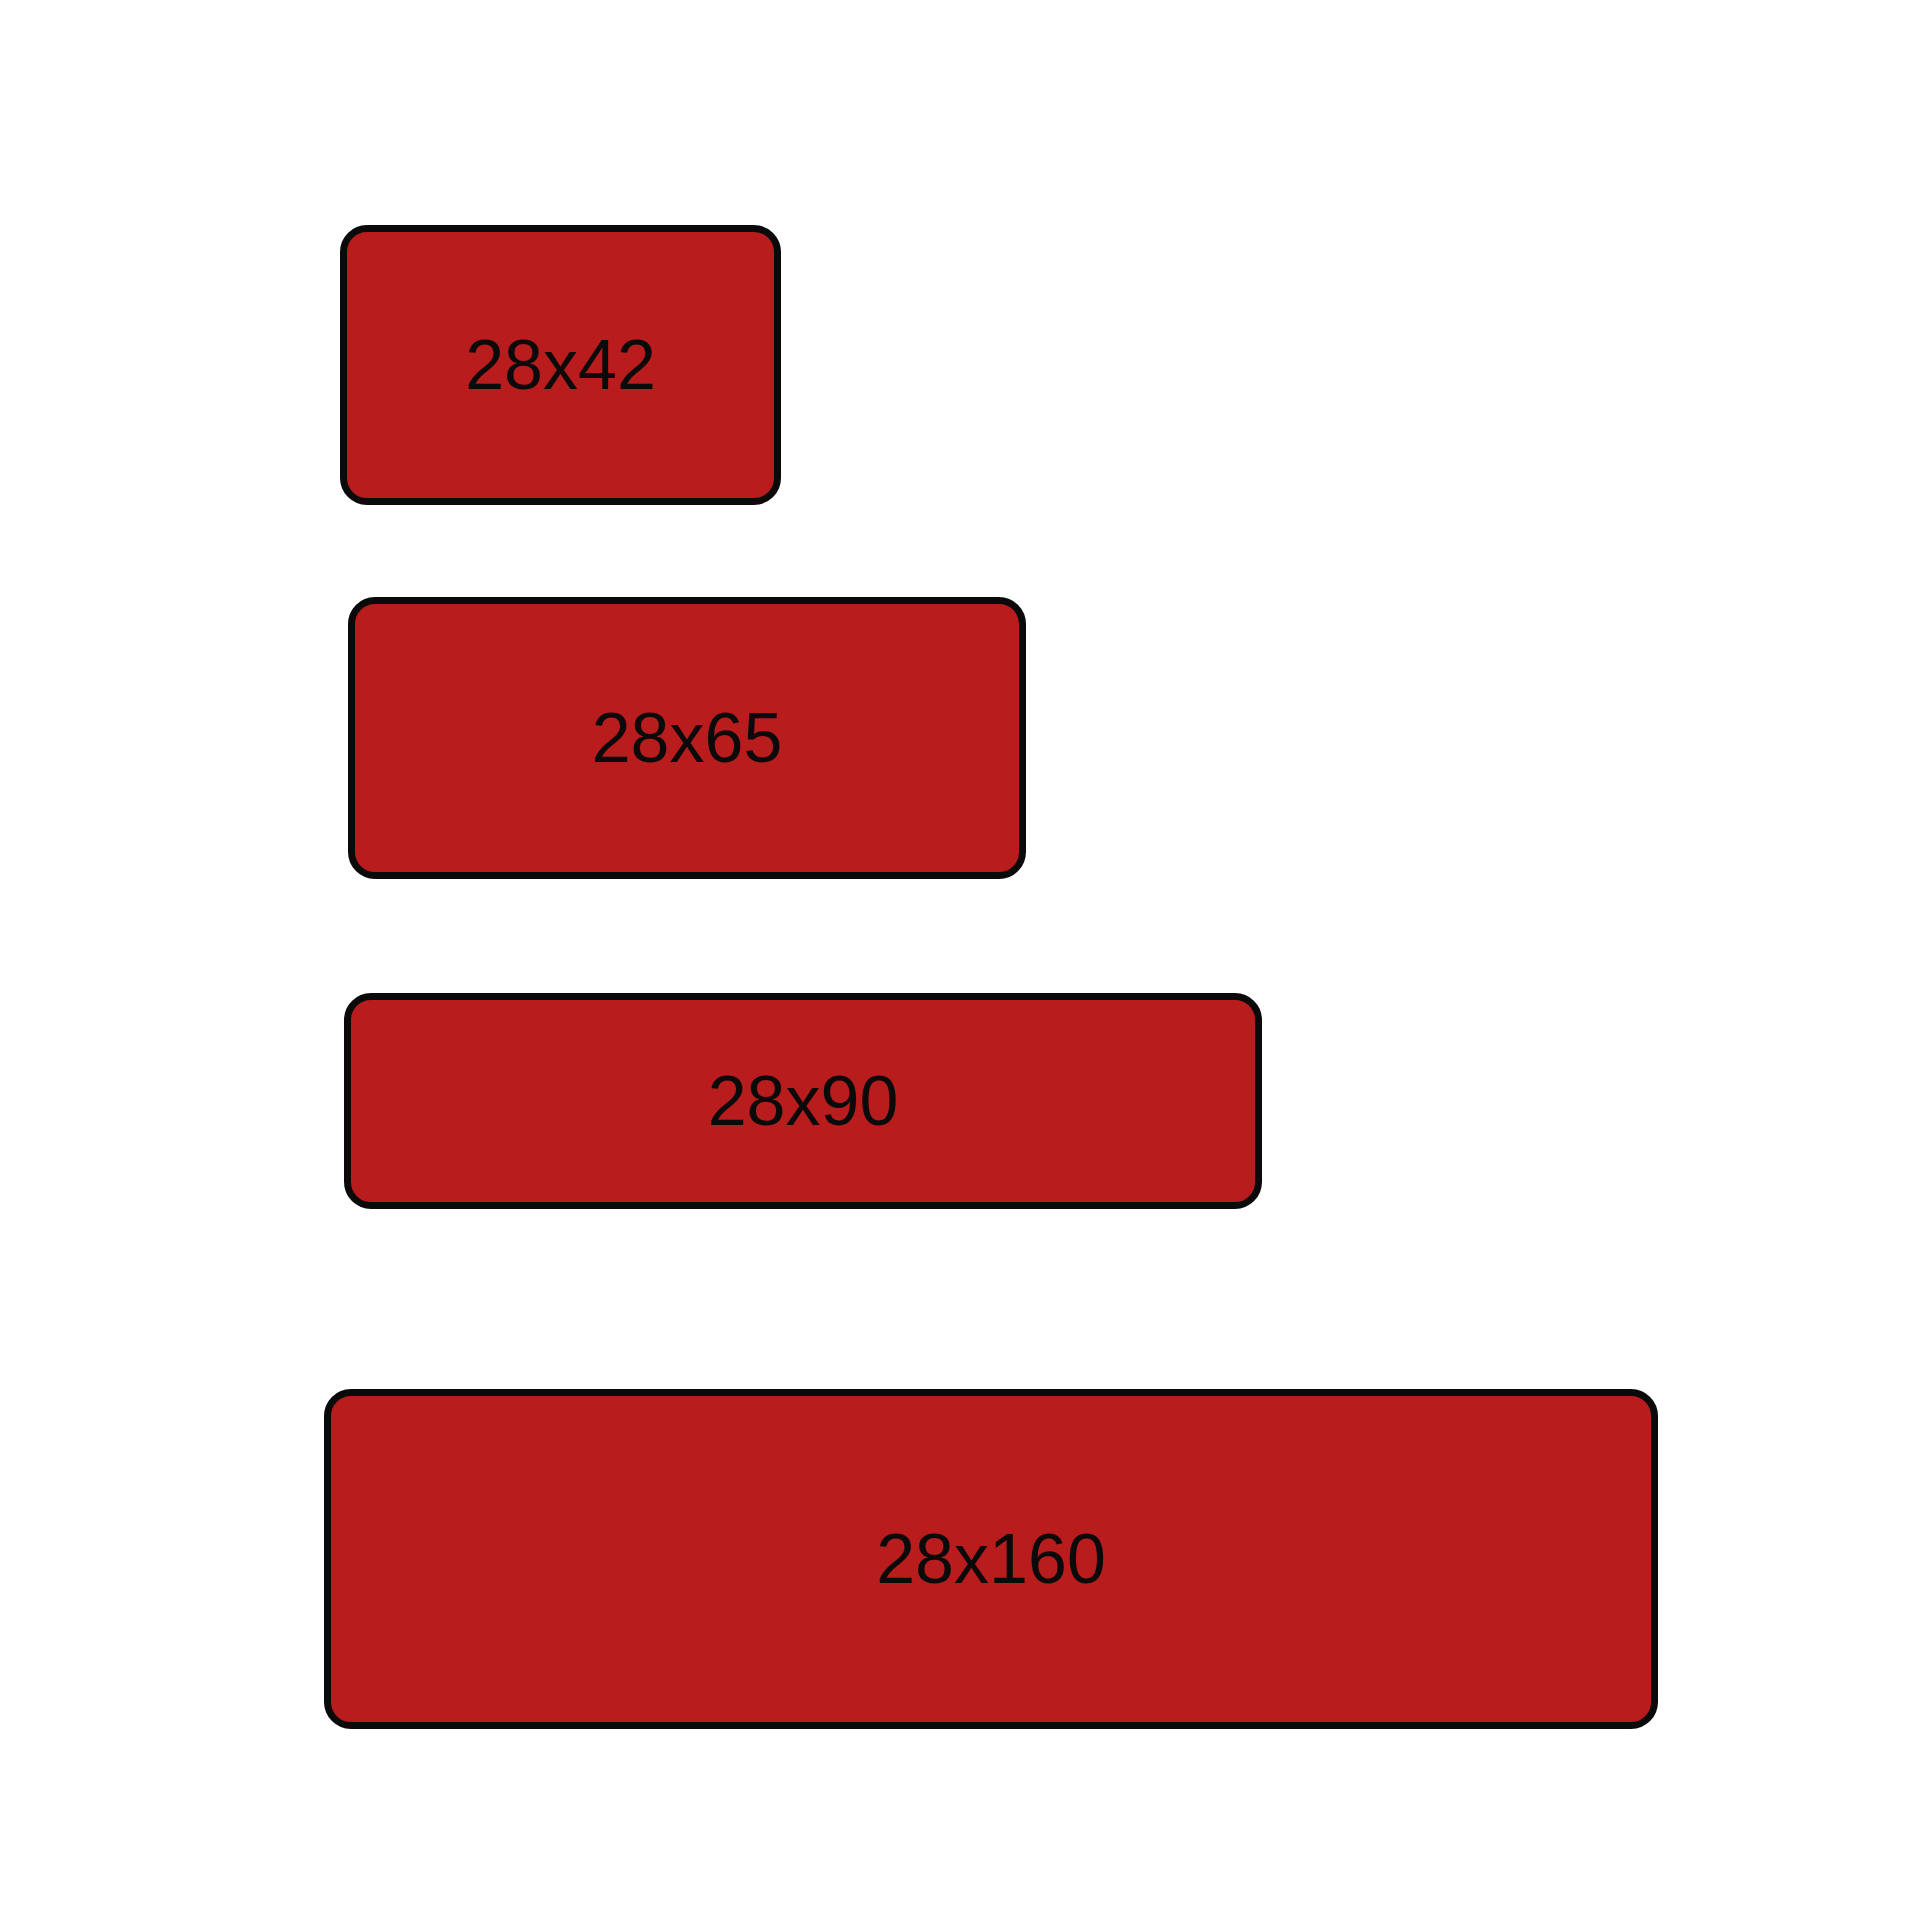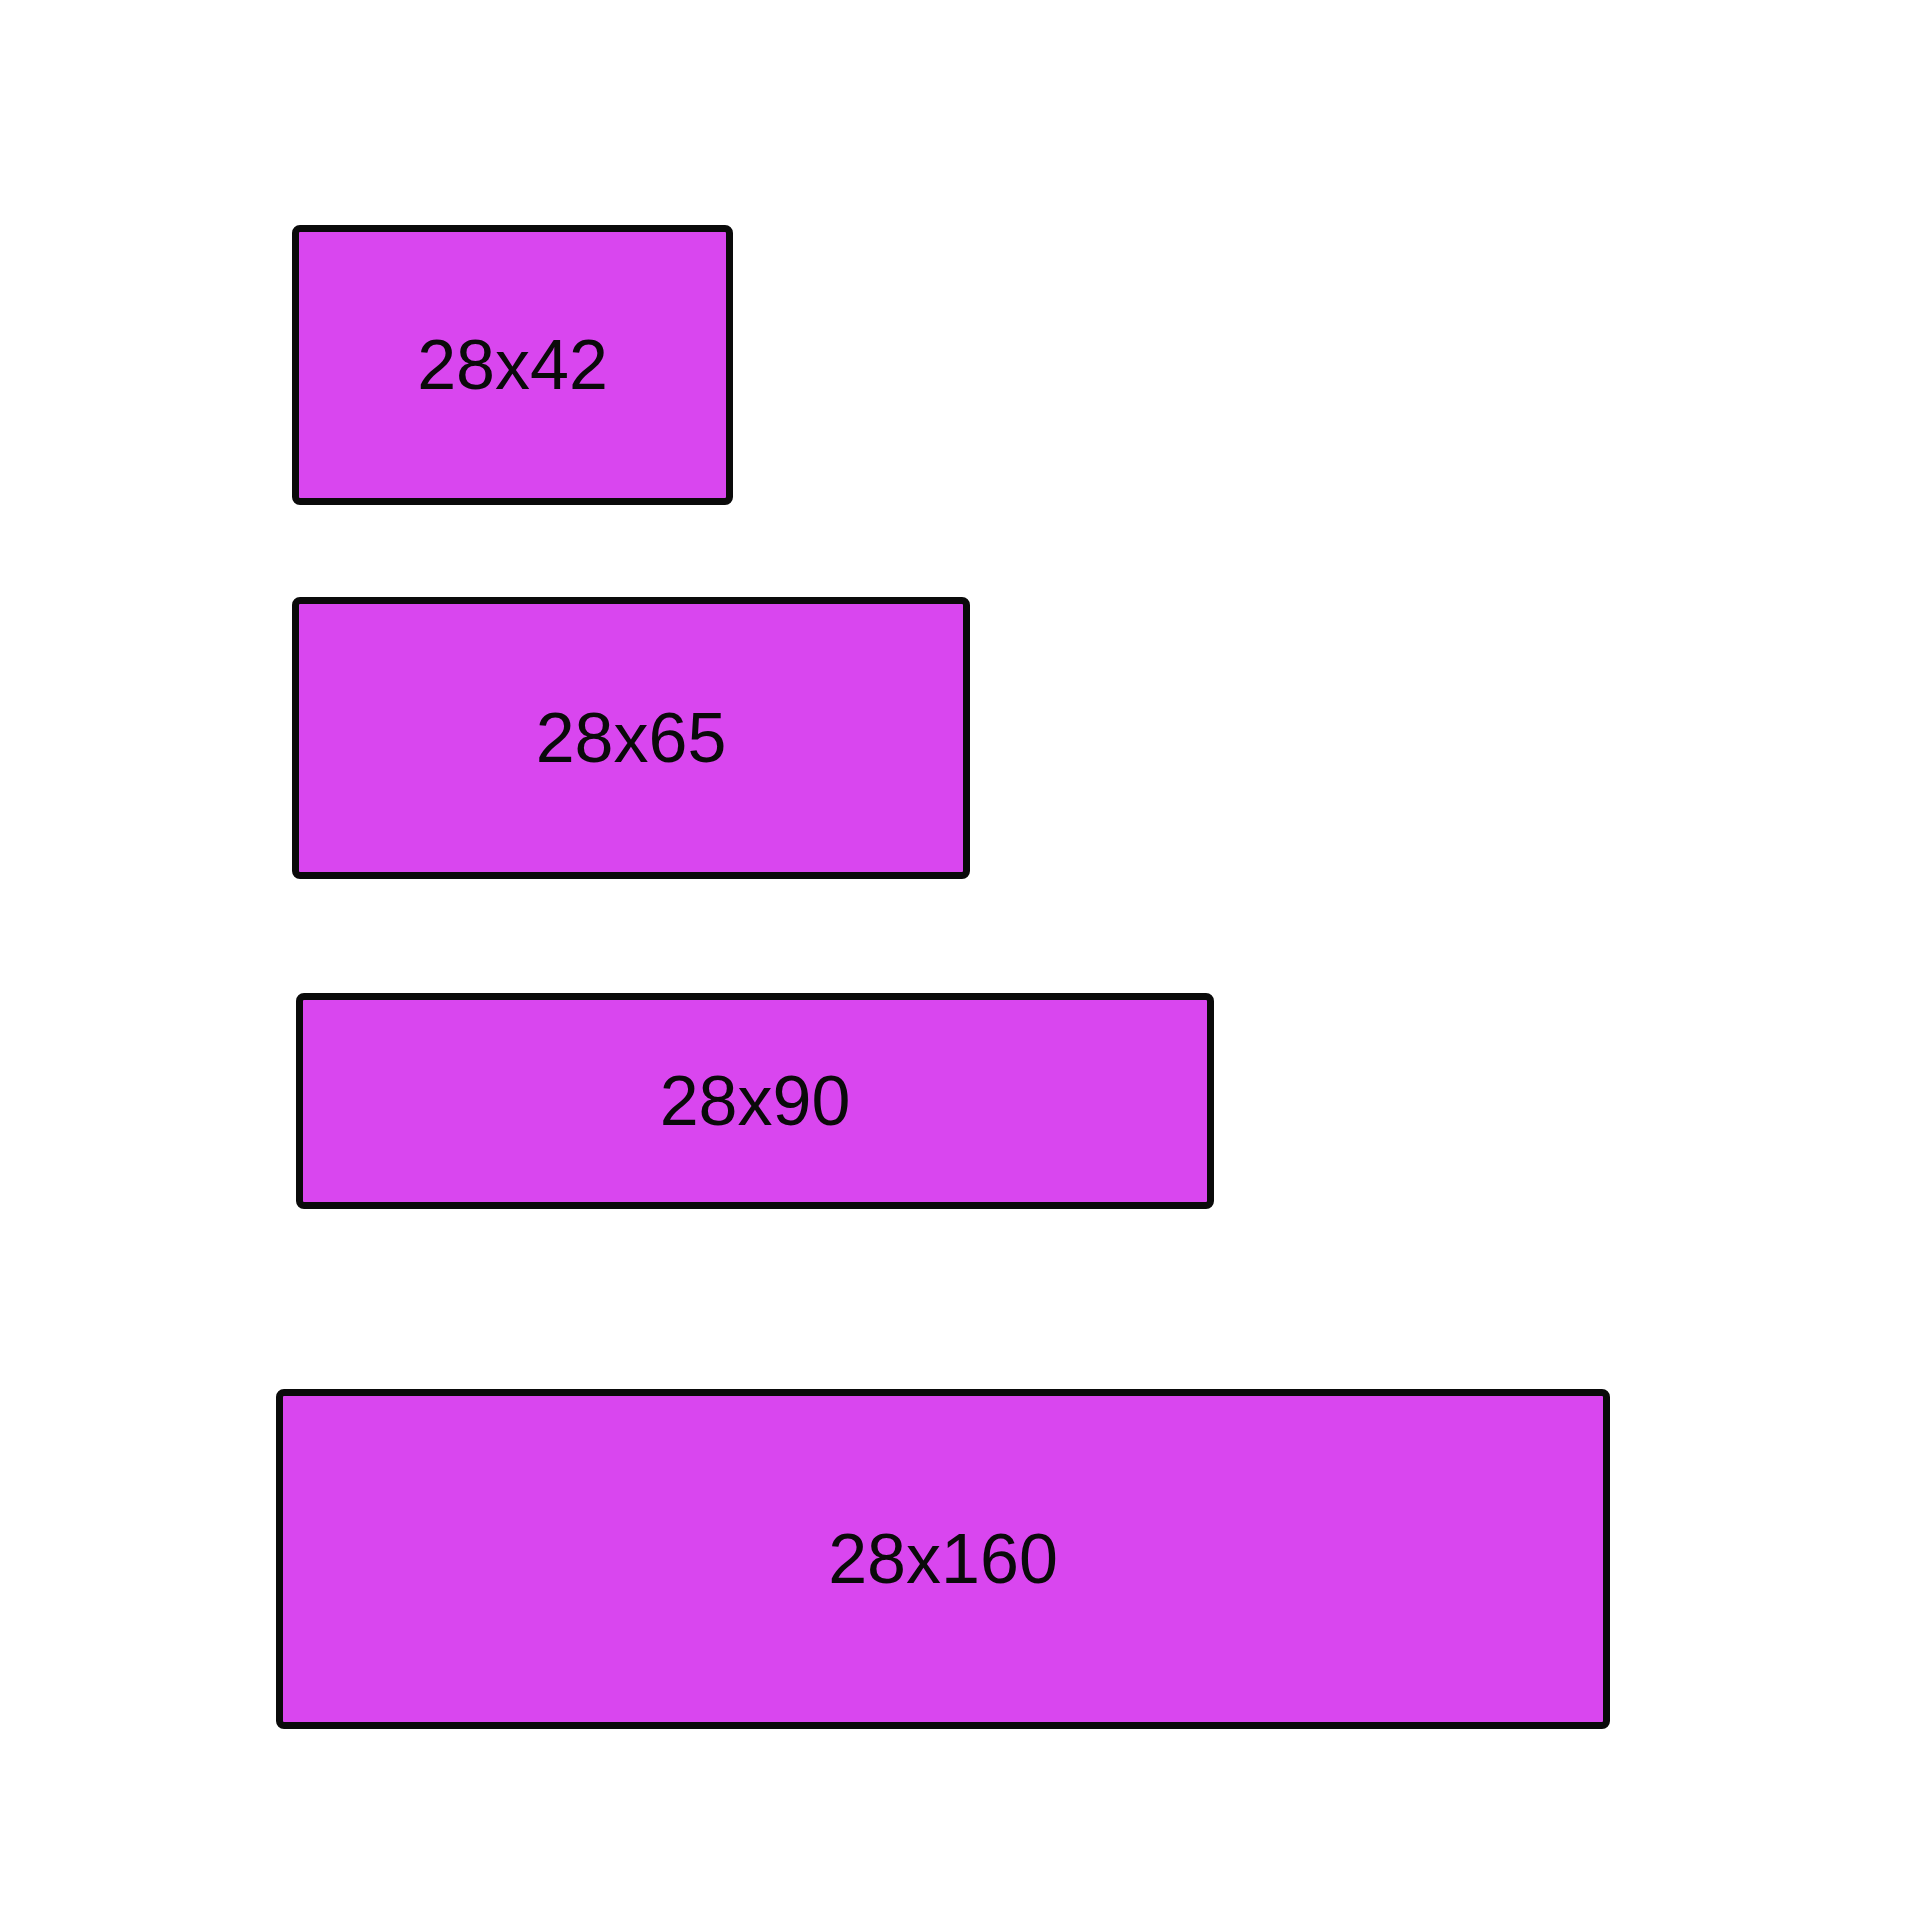--- a/index.html
+++ b/index.html
@@ -12,34 +12,35 @@
     width: 1927px;
     height: 1927px;
     background: #ffffff;
     font-family: "Liberation Sans", sans-serif;
     overflow: hidden;
   }
   .board {
     position: absolute;
     box-sizing: border-box;
     border: 7px solid #0a0a0a;
-    border-radius: 8px;
-    background: #d946ef;
+    border-radius: 27px;
+    background: #b91c1c;
     display: flex;
     align-items: center;
     justify-content: center;
+    margin-left: 48px;
   }
   .board-label {
     font-size: 70px;
     color: #0a0a0a;
     letter-spacing: 0px;
     white-space: nowrap;
   }
   #board-1 { left: 292px; top: 225px; width: 441px;  height: 280px; }
-  #board-2 { left: 292px; top: 597px; width: 678px;  height: 282px; }
+  #board-2 { left: 300px; top: 597px; width: 678px;  height: 282px; }
   #board-3 { left: 296px; top: 993px; width: 918px; height: 216px; align-items: center; }
   #board-4 { left: 276px; top: 1389px; width: 1334px; height: 340px; }
 
   .diagram-title {
     position: absolute;
     left: 1400px;
     top: 194px;
     transform: translateX(-50%);
     text-align: center;
     color: #0a0a0a;

